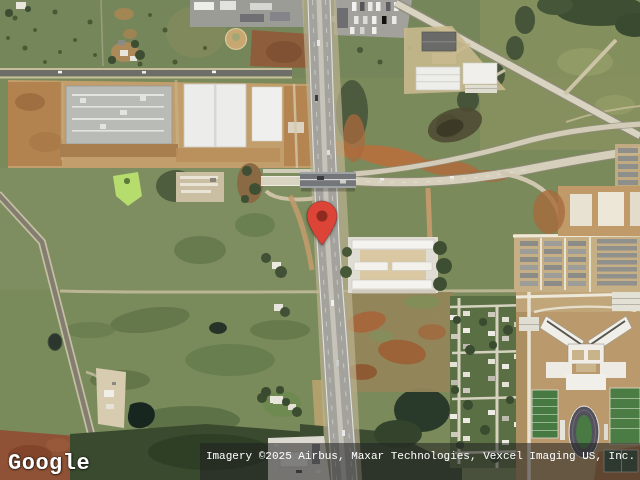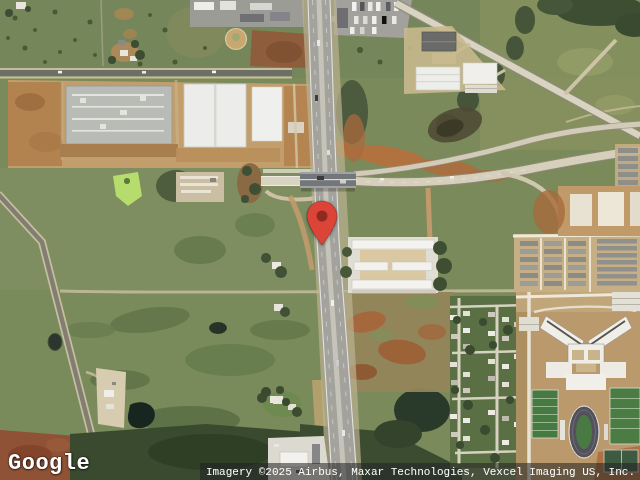--- a/index.html
+++ b/index.html
@@ -1,22 +1,22 @@
 <!DOCTYPE html>
 <html><head>
 <meta charset="utf-8">
 <style>
   html,body{margin:0;padding:0;background:#222;}
   .screen{position:relative;width:640px;height:480px;overflow:hidden;background:#b91c1c;font-family:Liberation Mono, monospace;}
   .screen svg.map{position:absolute;left:0;top:0;}
   .pin{position:absolute;left:304px;top:200px;width:36px;height:46px;filter:drop-shadow(0 1px 1.5px rgba(0,0,0,.45));}
   .google-logo{position:absolute;left:8px;bottom:4px;font-size:22px;font-weight:700;letter-spacing:.5px;color:#fff;
     text-shadow:0 0 2px rgba(0,0,0,.55),0 1px 2px rgba(0,0,0,.5),1px 0 2px rgba(0,0,0,.4);}
-  .attribution{position:absolute;right:0;bottom:0;height:17px;display:flex;align-items:center;
-    background:rgba(32,32,34,.55);color:#fff;font-size:11px;padding:0 5px 0 6px;white-space:nowrap;}
+  .attribution{position:absolute;right:0;bottom:0;height:25px;display:flex;align-items:center;
+    background:rgba(32,32,34,.55);color:#fff;font-size:11px;padding:0 5px 12px 6px;white-space:nowrap;}
 </style>
 </head>
 <body>
 
 <div class="screen">
 <svg class="map" width="640" height="480" viewBox="0 0 640 480">
 
   <g>
     <rect x="0" y="0" width="640" height="480" fill="#7B8A5B"></rect>
     <rect x="0" y="0" width="640" height="78" fill="#75875A"></rect>

